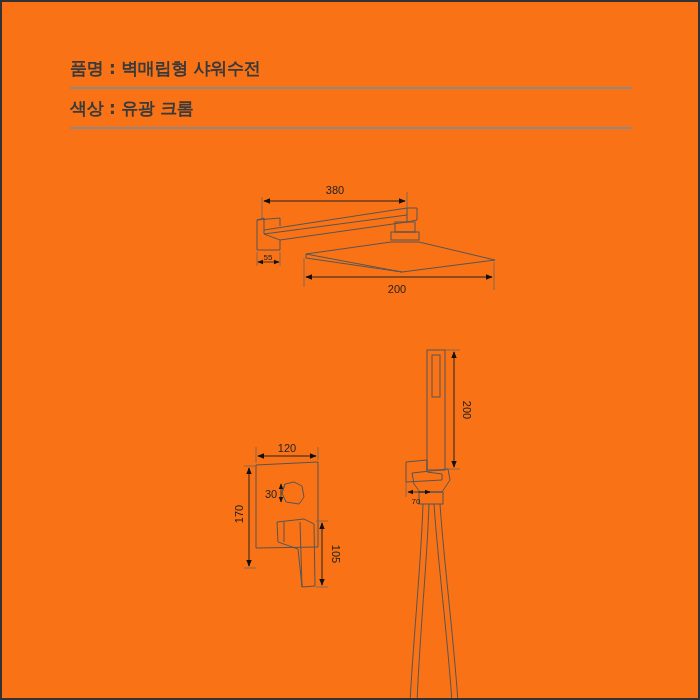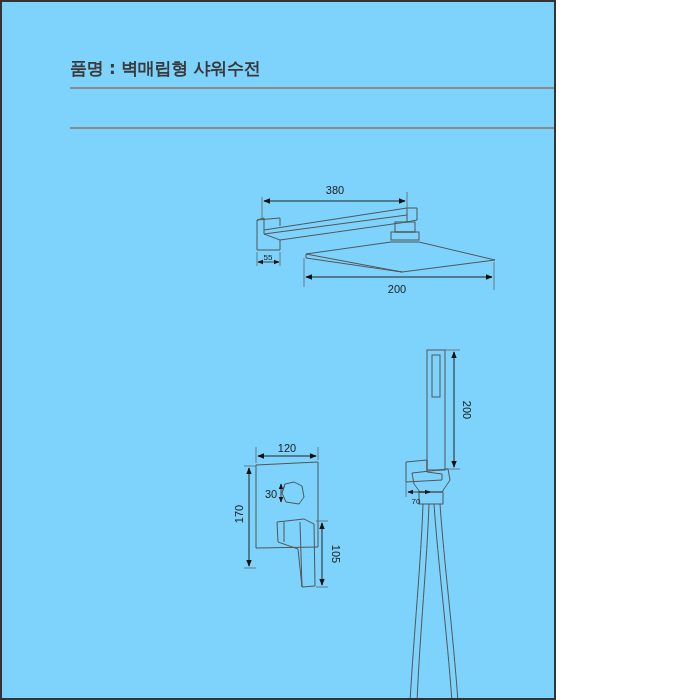--- a/index.html
+++ b/index.html
@@ -1,33 +1,34 @@
 <!DOCTYPE html>
 <html><head>
 <meta charset="utf-8">
 <style>
   html, body { margin: 0; padding: 0; background: #fff; }
   #frame {
-    position: relative; width: 556px; height: 700px; box-sizing: border-box;
-    border: 2px solid #333; background: #7dd3fc; overflow: hidden;
+    position: relative; width: 700px; height: 700px; box-sizing: border-box;
+    border: 2px solid #333; background: #f97316; overflow: hidden;
     font-family: "DejaVu Sans", "Liberation Sans", sans-serif;
   }
   .label-row { position: absolute; font-size: 17px; font-weight: bold; color: #3a3a3a; letter-spacing: -0.3px; }
   .rule { position: absolute; height: 2px; background: #8a8a8a; }
   svg { position: absolute; left: 0; top: 0; }
   .dim-text { font-family: "Liberation Sans", sans-serif; font-size: 11px; fill: #222; }
 </style>
 </head>
 <body>
 
 <div id="frame">
 
   <div class="label-row" style="left:68px; top:55px;">품명 : 벽매립형 샤워수전</div>
   <div class="rule" style="left:68px; top:85px; width:562px;"></div>
 
+  <div class="label-row" style="left:68px; top:95px;">색상 : 유광 크롬</div>
   <div class="rule" style="left:68px; top:125px; width:562px;"></div>
 
   <svg width="700" height="700" viewBox="0 0 700 700">
     <defs>
       <marker id="arr" viewBox="0 0 10 10" refX="9" refY="5" markerWidth="7" markerHeight="7" orient="auto-start-reverse">
         <path d="M0,1 L10,5 L0,9 z" fill="#111"></path>
       </marker>
     </defs>
 
     <g stroke="#555" stroke-width="1" fill="none">

